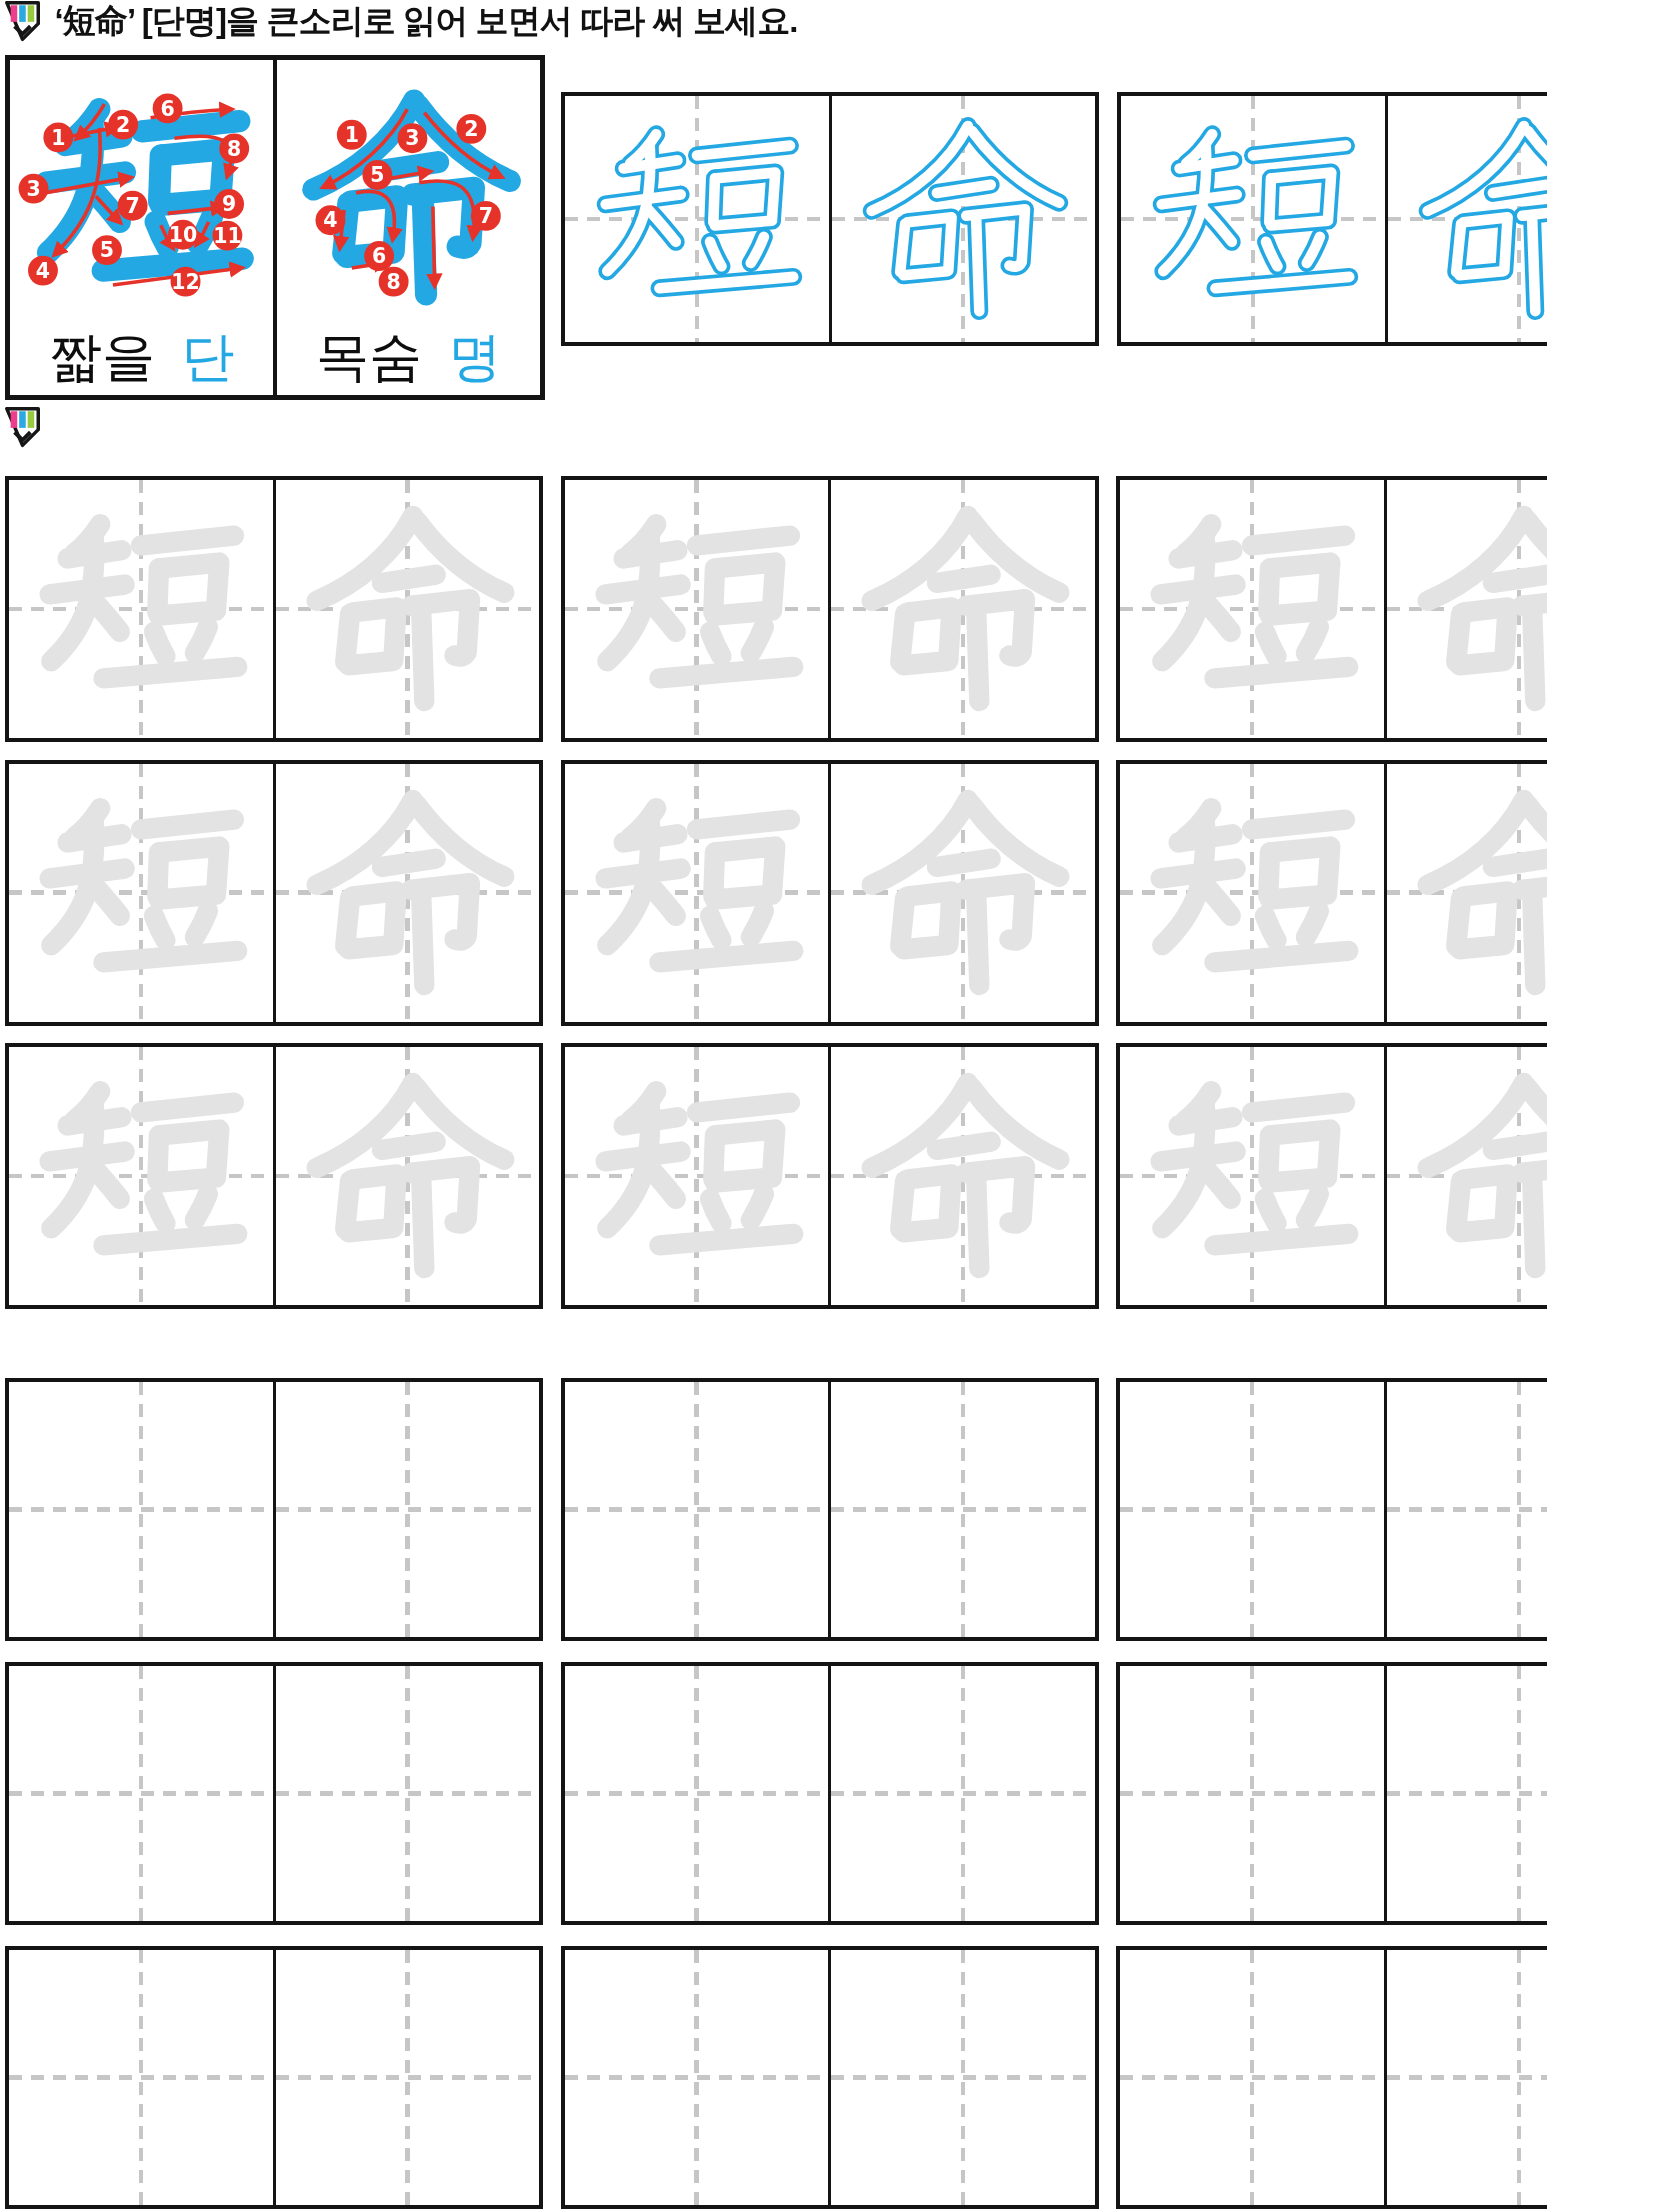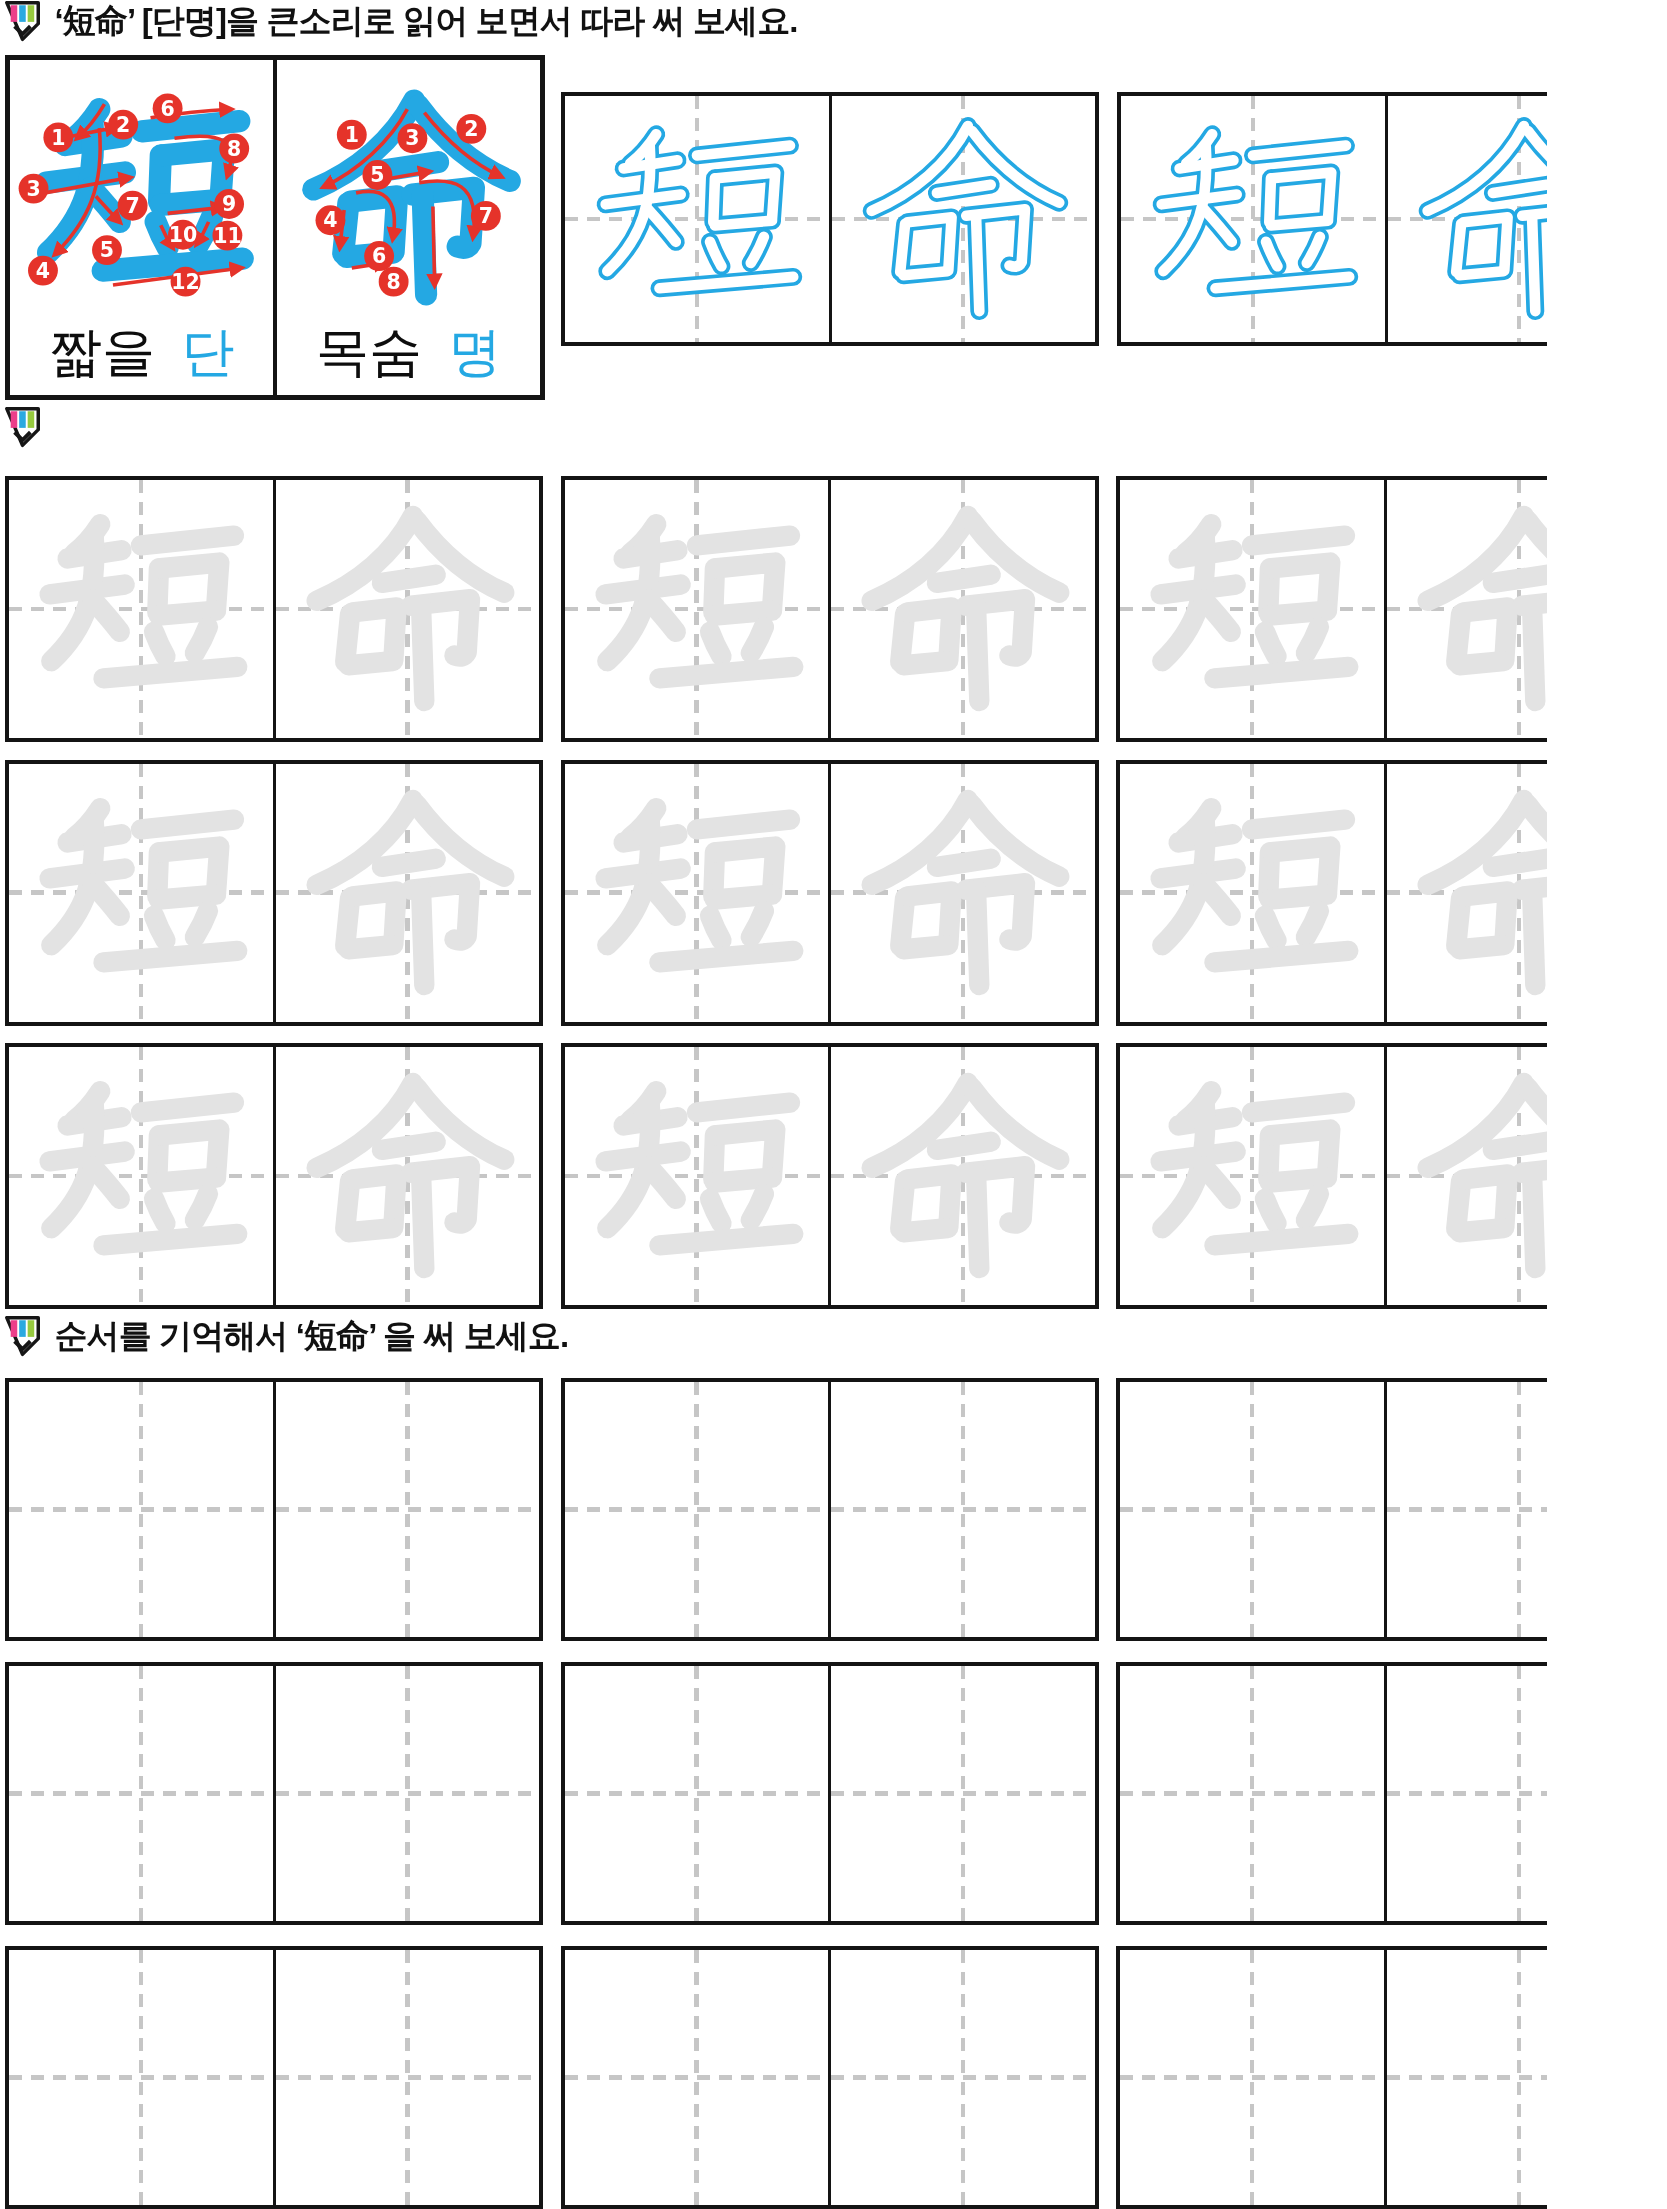--- a/index.html
+++ b/index.html
@@ -27,21 +27,21 @@
   .pencil{width:37px;height:42px;flex:0 0 auto;}
   
   .learn-unit{
     position:absolute;left:5.3px;top:55px;width:540px;height:345px;
     border:5.3px solid var(--border_black);display:flex;background:#fff;
   }
   .learn-cell{position:relative;flex:1 1 0;}
   .learn-cell + .learn-cell{border-left:4.4px solid var(--border_black);}
   .learn-cell .ch{display:block;width:222px;height:222px;margin:26.5px auto 0;}
   .label{position:absolute;left:0;right:0;bottom:12.4px;text-align:center;
-    font-family:Liberation Mono, monospace;font-size:53px;line-height:1;white-space:nowrap;}
+    font-family:Liberation Sans, sans-serif;font-size:53px;line-height:1;white-space:nowrap;}
   .label .meaning{color:#0d0d0d;}
   .label .reading{color:var(--character_blue);margin-left:26.5px;}
   
   .unit{border:4.4px solid var(--border_black);display:flex;background:#fff;width:100%;height:100%;}
   .cell{position:relative;flex:1 1 0;overflow:hidden;}
   .cell + .cell{border-left:3.5px solid var(--border_black);}
   .gh{position:absolute;left:0;right:0;top:calc(50% - 2.2px);height:4.4px;
       background:repeating-linear-gradient(to right,var(--guide_dash_gray) 0 13.2px,transparent 13.2px 22px);}
   .gv{position:absolute;top:0;bottom:0;left:calc(50% - 2.2px);width:4.4px;
       background:repeating-linear-gradient(to bottom,var(--guide_dash_gray) 0 13.2px,transparent 13.2px 22px);}
@@ -391,30 +391,20 @@
         <div class="cell">
           <i class="gh"></i>
           <i class="gv"></i>
           <svg viewBox="0 0 260 260" aria-label="命" class="ch filled-gray">
             <use href="#g-myeong"></use>
           </svg>
         </div>
       </div>
     </div>
 
-  <div class="instr" id="instr-2">
-    <svg class="pencil" viewBox="0 0 42 48">
-      <path d="M3,3 H39 V27 L21,45 Z" fill="#fff" stroke="#161616" stroke-width="4" stroke-linejoin="round"></path>
-      <rect x="7.5" y="6" width="7.5" height="19" fill="var(--icon_pink)"></rect>
-      <rect x="17.2" y="6" width="7.5" height="19" fill="var(--icon_blue)"></rect>
-      <rect x="26.9" y="6" width="7.5" height="19" fill="var(--icon_green)"></rect>
-      <path d="M12,30 L21,39 L30,30" fill="none" stroke="#161616" stroke-width="4.5" stroke-linejoin="round"></path>
-    </svg>
-    <span class="txt">순서를 기억해서 ‘短命’ 을 써 보세요.</span>
-  </div>
 
   <div class="pgrid" id="grid-free">
       <div class="unit">
         <div class="cell">
           <i class="gh"></i>
           <i class="gv"></i>
         </div>
         <div class="cell">
           <i class="gh"></i>
           <i class="gv"></i>

